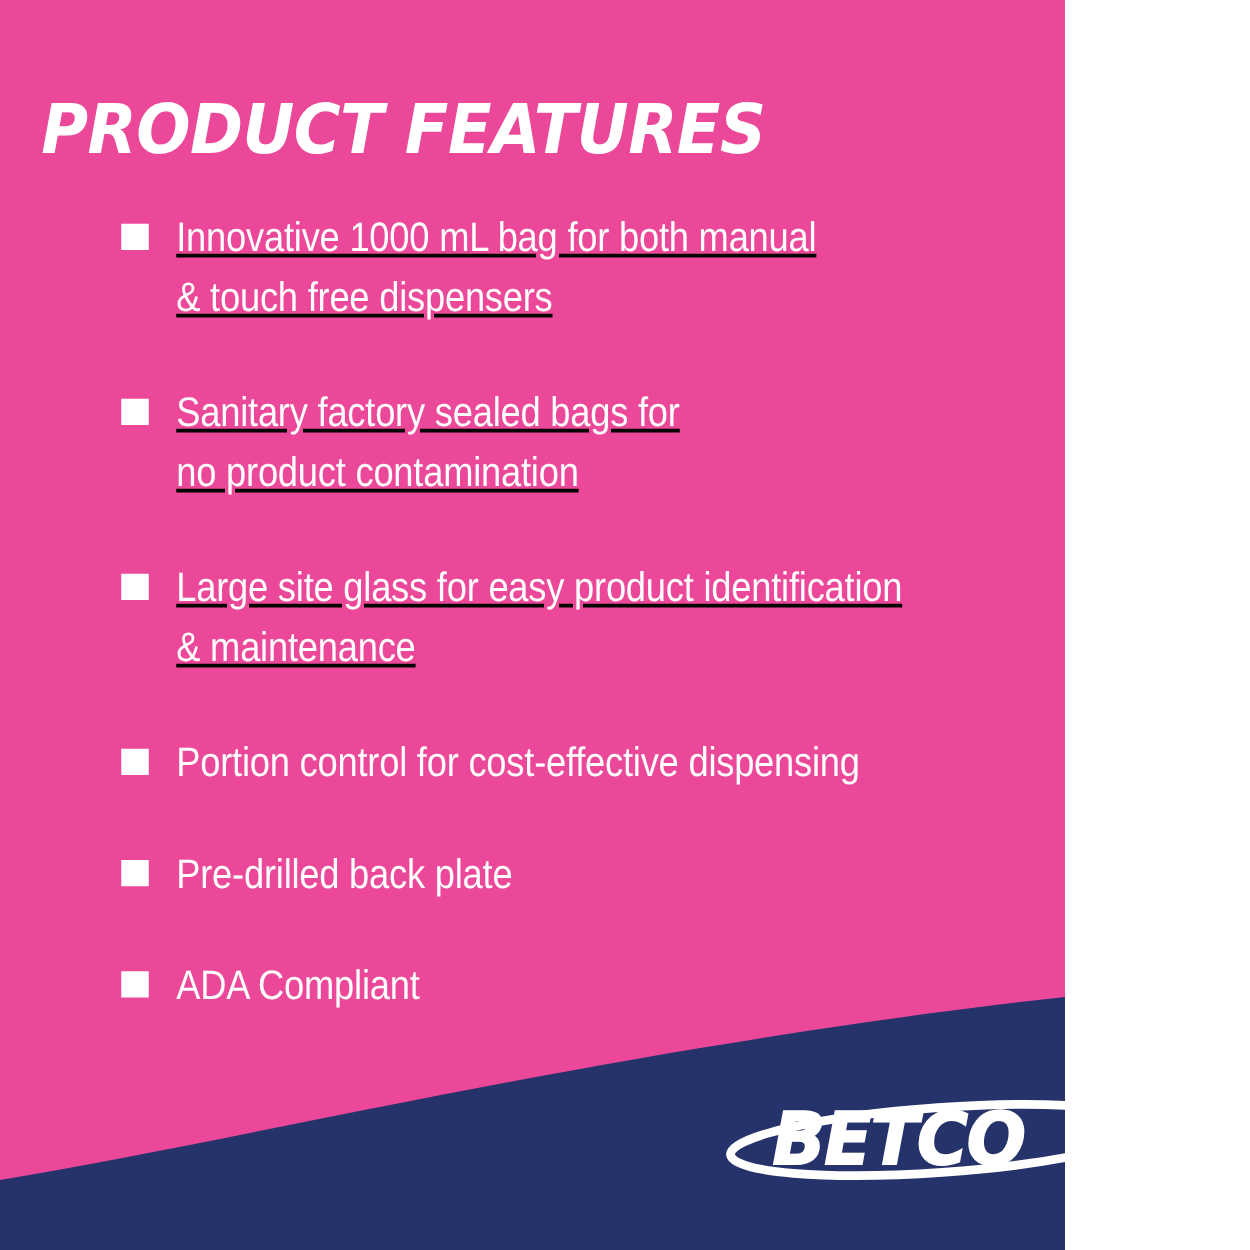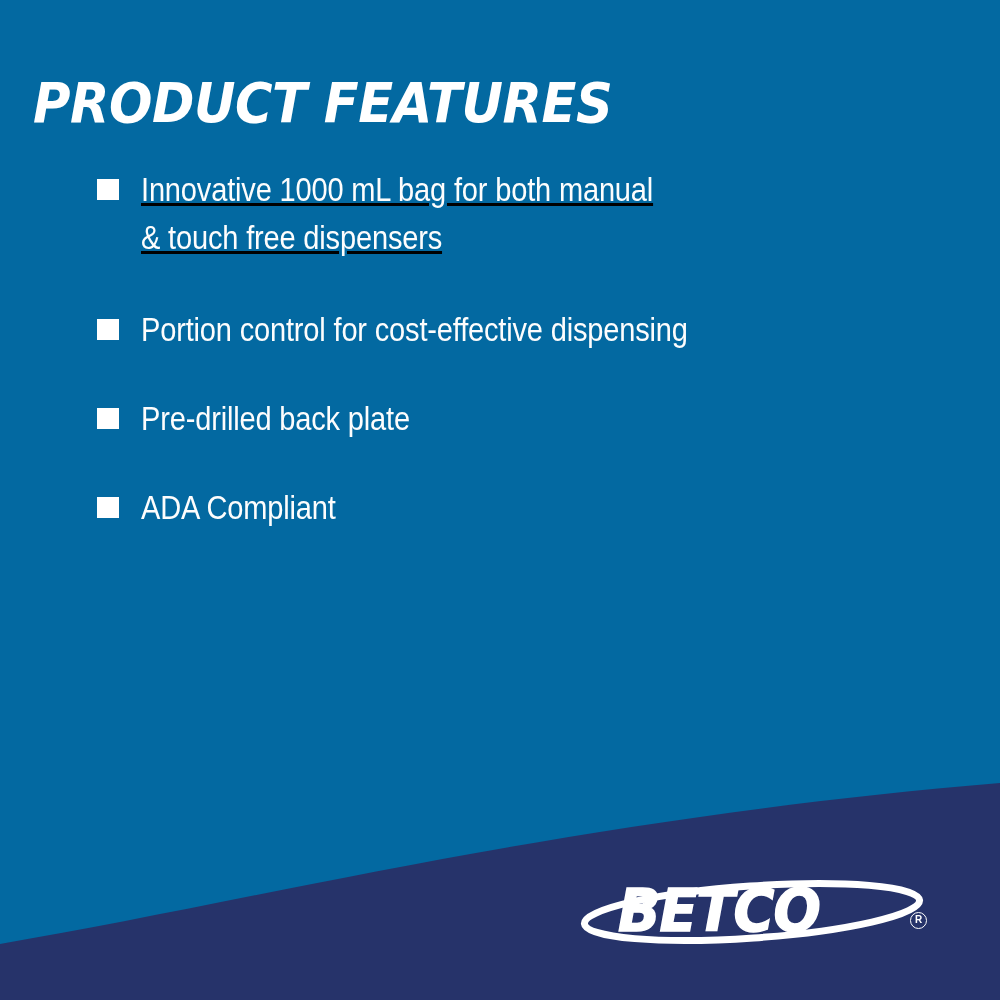--- a/index.html
+++ b/index.html
@@ -2,24 +2,24 @@
 <html><head>
 <meta charset="utf-8">
 <style>
   html, body {
     margin: 0;
     padding: 0;
     background: #ffffff;
   }
   #canvas {
     position: relative;
-    width: 1000px;
+    width: 852px;
     height: 1000px;
     overflow: hidden;
-    background: #0369a1;
+    background: #ec4899;
     font-family: "Liberation Sans", sans-serif;
   }
 
   
   .footer-curve {
     position: absolute;
     left: 0;
     top: 0;
     width: 1000px;
     height: 1000px;
@@ -135,21 +135,31 @@
   <div class="page-title">PRODUCT FEATURES</div>
 
   <div class="feature-list">
 
     <div class="feature-item two-line">
       <span class="feature-bullet"></span>
       <span class="feature-text">Innovative 1000 mL bag for both manual
 &amp; touch free dispensers</span>
     </div>
 
+    <div class="feature-item two-line">
+      <span class="feature-bullet"></span>
+      <span class="feature-text">Sanitary factory sealed bags for
+no product contamination</span>
+    </div>
 
+    <div class="feature-item two-line">
+      <span class="feature-bullet"></span>
+      <span class="feature-text">Large site glass for easy product identification
+&amp; maintenance</span>
+    </div>
 
     <div class="feature-item gap-sm">
       <span class="feature-bullet"></span>
       <span class="feature-text">Portion control for cost-effective dispensing</span>
     </div>
 
     <div class="feature-item gap-sm">
       <span class="feature-bullet"></span>
       <span class="feature-text">Pre-drilled back plate</span>
     </div>

